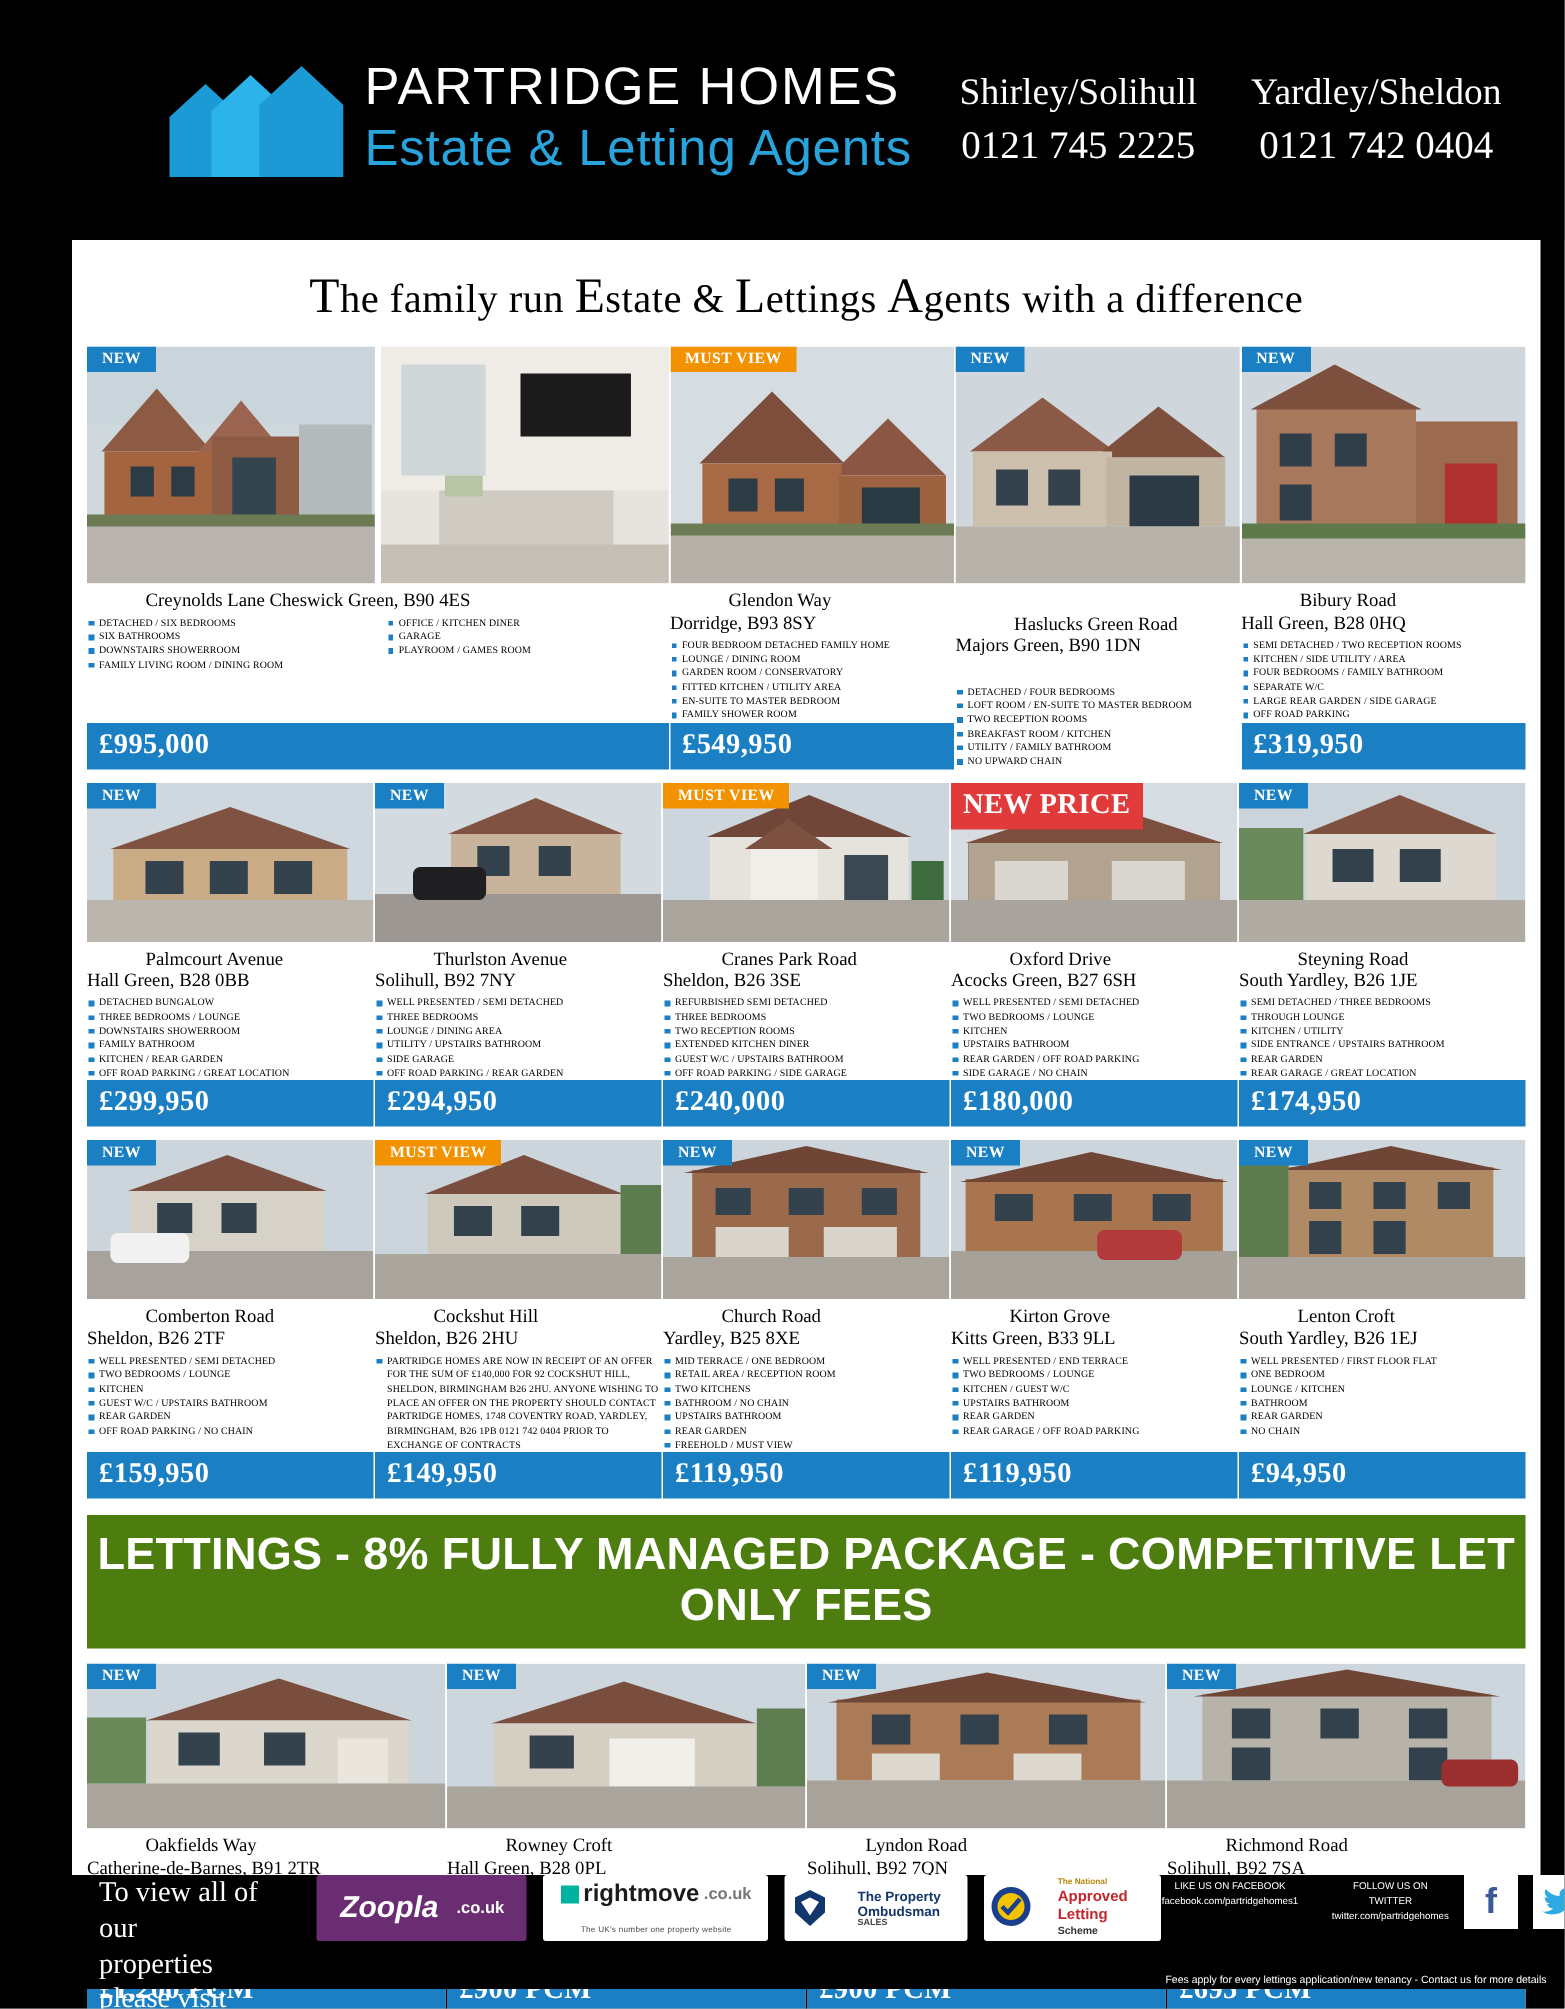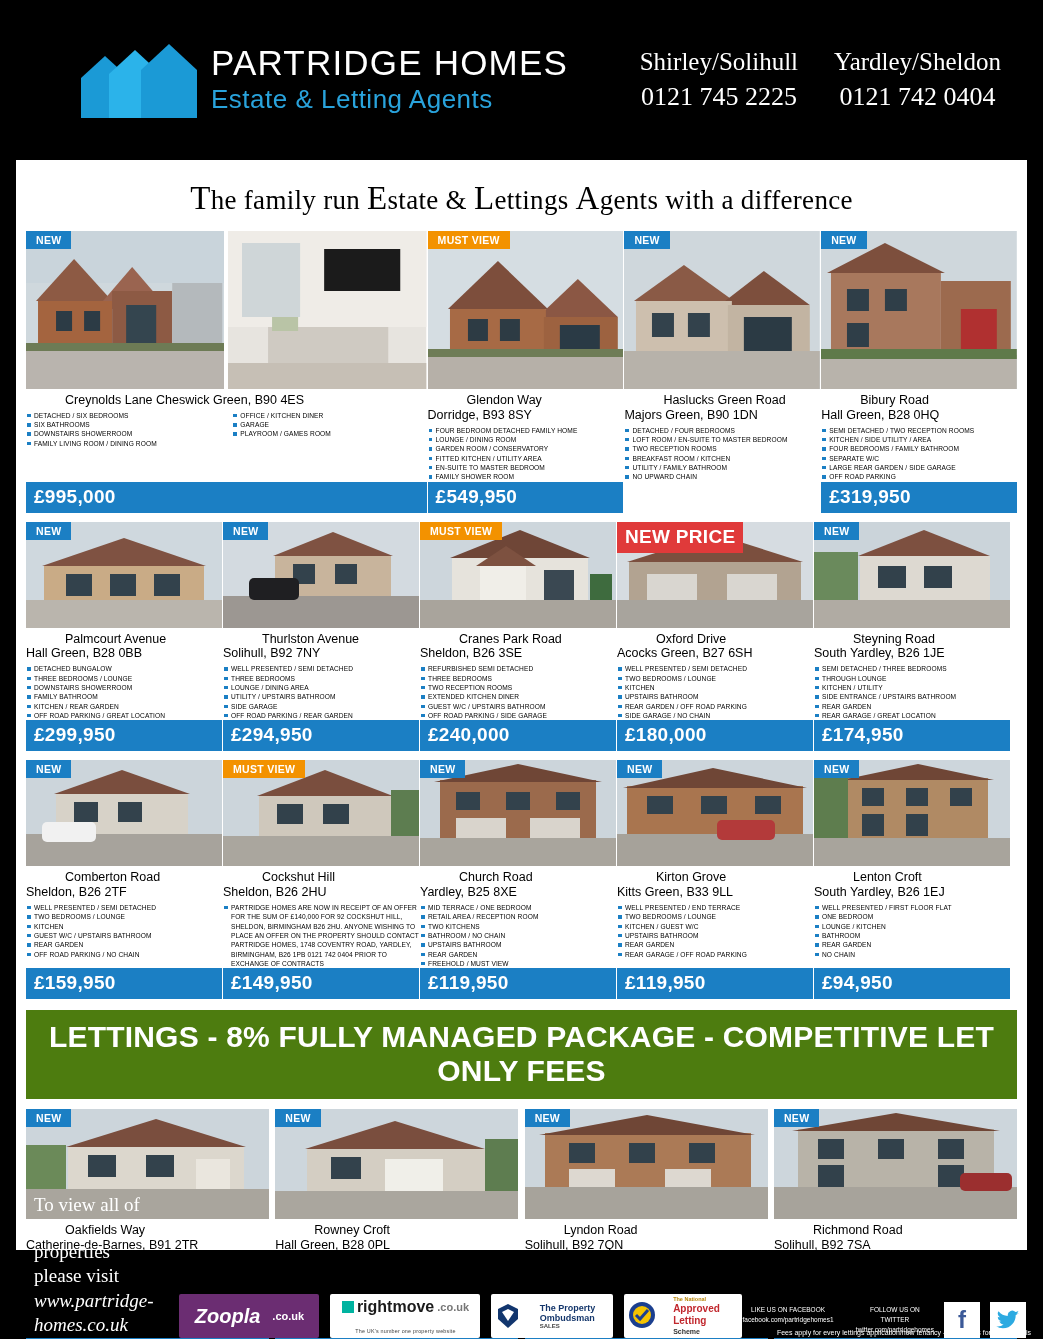--- a/index.html
+++ b/index.html
@@ -4,44 +4,44 @@
 <style>
   * { box-sizing: border-box; }
   html, body { margin:0; padding:0; }
   body {
     width:1043px; height:1339px;
     background:#000;
     font-family:"Liberation Sans", sans-serif;
     color:#000;
     overflow:hidden;
   }
-  .page { position:relative; width:1043px; height:1339px; background:#000; }
+  .page { position:relative; width:1043px; height:1339px; background:#000;padding-left:32px; }
 
   
   .header { height:160px; background:#000; display:flex; align-items:center; padding:0 22px; }
   .logo-mark { width:120px; height:92px; position:relative; margin-left:55px; margin-right:14px; flex:none; }
   .brand { display:flex; flex-direction:column; justify-content:center; }
   .brand .name { color:#fff; font-size:35px; letter-spacing:1.2px; font-weight:400; line-height:1.05; }
-  .brand .sub { color:#29a3dc; font-size:26px; letter-spacing:0.5px; line-height:1.2; margin-top:3px; }
+  .brand .sub { color:#29a3dc; font-size:34px; letter-spacing:0.5px; line-height:1.2; margin-top:3px; }
   .offices { margin-left:auto; display:flex; gap:36px; padding-right:20px; }
   .office { text-align:center; color:#fff; font-family:"Liberation Serif", serif; }
   .office .city { font-size:25px; line-height:1.25; }
   .office .phone { font-size:26px; line-height:1.3; margin-top:2px; }
 
   
   .sheet { position:relative; margin:0 16px; background:#fff; padding:8px 10px 0 10px; height:1090px; }
   .headline { text-align:center; font-family:"Liberation Serif", serif; font-size:27px; letter-spacing:0.3px;
               padding:12px 0 14px 0; font-weight:400; }
   .headline .sc { font-size:33px; }
 
   .grid { display:flex; flex-direction:column; gap:9px; }
-  .row { display:flex; gap:1px; }
+  .row { display:flex; gap:1px;font-family:Liberation Serif, serif; }
 
   .card { position:relative; background:#fff; display:flex; flex-direction:column; }
-  .card.w1 { width:196px; }
+  .card.w1 { width:196px;justify-content:space-between; }
   .card.w2 { width:401px; }
   .card.let { width:243px; }
 
   .photo { position:relative; width:100%; overflow:hidden; }
   .photo.h1 { height:106px; }
   .photo.h2 { height:158px; }
   .photo.hlet { height:110px; }
   .photo .img { width:100%; height:100%; display:block; }
 
   .dual { display:flex; gap:4px; height:158px; }
@@ -64,21 +64,21 @@
   .feats li.para { padding-left:8px; }
 
   .price { margin-top:auto; background:#1b7fc4; color:#fff; font-size:19px; font-weight:bold;
            padding:4px 8px 5px 8px; letter-spacing:0.3px; }
 
   
   .lettings-banner { background:#4d7c0f; color:#fff; text-align:center; font-size:30px; font-weight:bold;
                      letter-spacing:0.2px; padding:10px 0 11px 0; margin:11px 0 10px 0; }
 
   
-  .footer { position:relative; background:#000; color:#fff; height:88px; display:flex; align-items:flex-end;
+  .footer { position:relative; background:#000; color:#fff; height:76px; display:flex; align-items:flex-start;
             padding:0 20px; }
   .foot-left { font-family:"Liberation Serif", serif; margin-left:14px; }
   .foot-left .l1 { font-size:19px; line-height:1.25; }
   .foot-left .l2 { font-size:19px; line-height:1.25; }
   .foot-left .l3 { font-size:19px; font-style:italic; line-height:1.3; margin-top:1px; }
   .logos { display:flex; align-items:center; gap:11px; margin-left:26px; }
   .plogo { height:44px; display:flex; align-items:center; justify-content:center; border-radius:2px;gap:12px; }
   .zoopla { width:140px; background:#6b2d72; color:#fff; font-size:20px; font-weight:bold; font-style:italic; }
   .rightmove { width:150px; background:#fff; color:#1b1b1b; flex-direction:column; font-size:16px; font-weight:bold; }
   .rightmove .rm-sub { font-size:5.4px; font-weight:normal; color:#444; letter-spacing:0.2px; }

